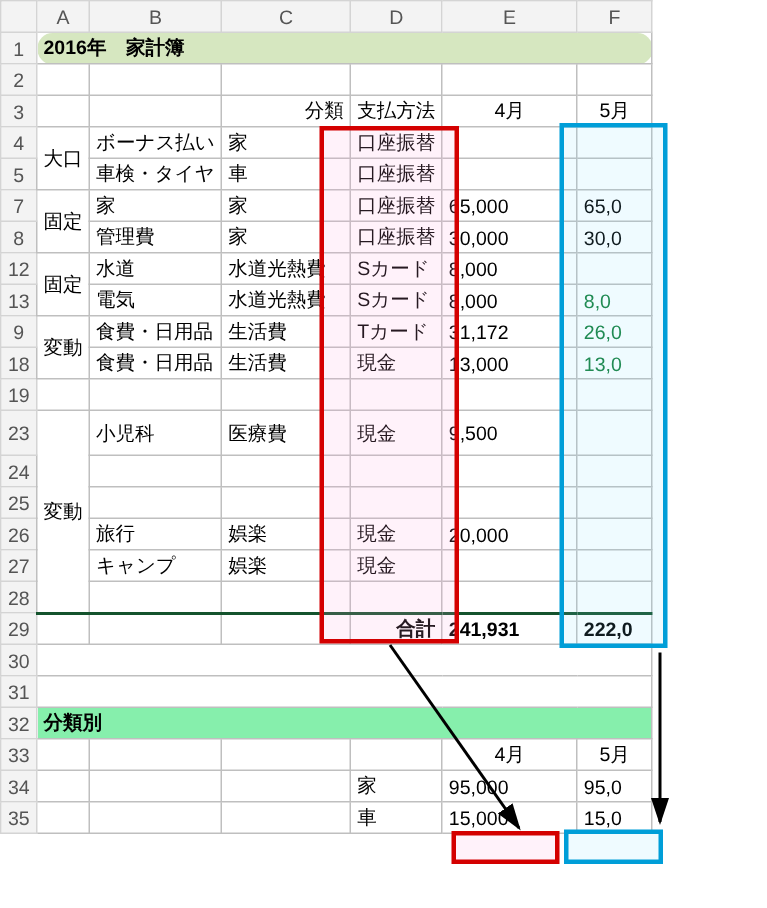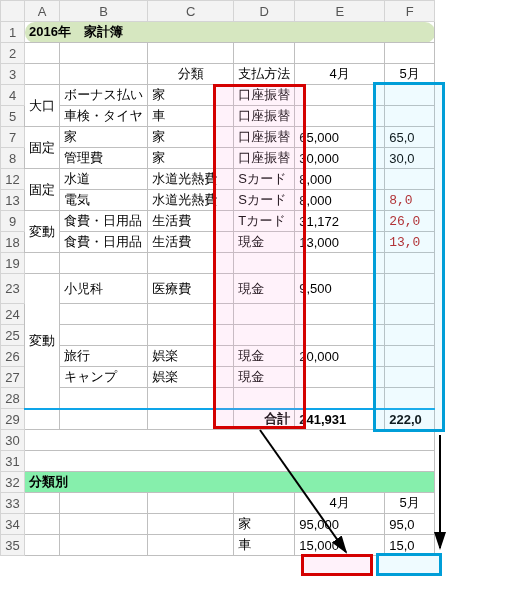--- a/index.html
+++ b/index.html
@@ -5,22 +5,22 @@
 html,body{margin:0;padding:0;font-family:"Meiryo","MS PGothic",sans-serif;font-size:13px;background:#fff;color:#000;}
 .wrapper{position:relative;width:511px;height:605px;overflow:hidden;border:0px solid #ccc;box-sizing:border-box;}
 table{border-collapse:collapse;table-layout:fixed;position:absolute;left:0;top:0;}
 td,th{border:1px solid #bfbfbf;height:21px;padding:0 4px;box-sizing:border-box;white-space:nowrap;overflow:hidden;vertical-align:middle;}
 .rowhdr{background:#f3f3f3;text-align:center;color:#555;font-weight:normal;border-color:#d4d4d4;}
 .colhdr{background:#f3f3f3;text-align:center;color:#555;font-weight:normal;border-color:#d4d4d4;}
 .corner{background:#f3f3f3;border-color:#d4d4d4;}
 .title{background:#d6e7c0;font-weight:bold;border-radius:10px;}
 .cat-title{background:#86efac;font-weight:bold;}
 .num{text-align:left;font-family:Arial,Helvetica,sans-serif;}
-.orange{color:#b91c1c;font-family:Liberation Mono, monospace;}
-.sum-row td{font-weight:bold;border-top:2px solid #0ea5e9;}
+.orange{color:#15803d;}
+.sum-row td{font-weight:bold;border-top:2px solid #14532d;}
 .red-box{position:absolute;border:3px solid #d40000;box-sizing:border-box;background:rgba(255,170,220,0.15);pointer-events:none;}
 .blue-box{position:absolute;border:3px solid #009ed8;box-sizing:border-box;background:rgba(120,220,255,0.12);pointer-events:none;}
 svg.arrows{position:absolute;left:0;top:0;pointer-events:none;}
 .c-a{width:32px;} .c-b{width:88px;} .c-c{width:86px;} .c-d{width:60px;} .c-e{width:90px;} .c-f{width:50px;}
 </style>
 </head>
 <body>
 <div class="wrapper">
 
 <table>
@@ -56,21 +56,21 @@
           <td></td>
           <td></td>
           <td></td>
           <td></td>
         </tr>
 
 <tr>
           <th class="rowhdr">3</th>
 <td></td>
           <td></td>
-<td style="text-align:center">分類</td>
+<td style="text-align:right">分類</td>
 <td style="text-align:right">支払方法</td>
 <td style="text-align:center">4月</td>
 <td style="text-align:center">5月</td>
         </tr>
 
 <tr>
           <th class="rowhdr">4</th>
 <td rowspan="2" style="text-align:left;vertical-align:middle">大口</td>
 <td>ボーナス払い</td>
 <td>家</td>

